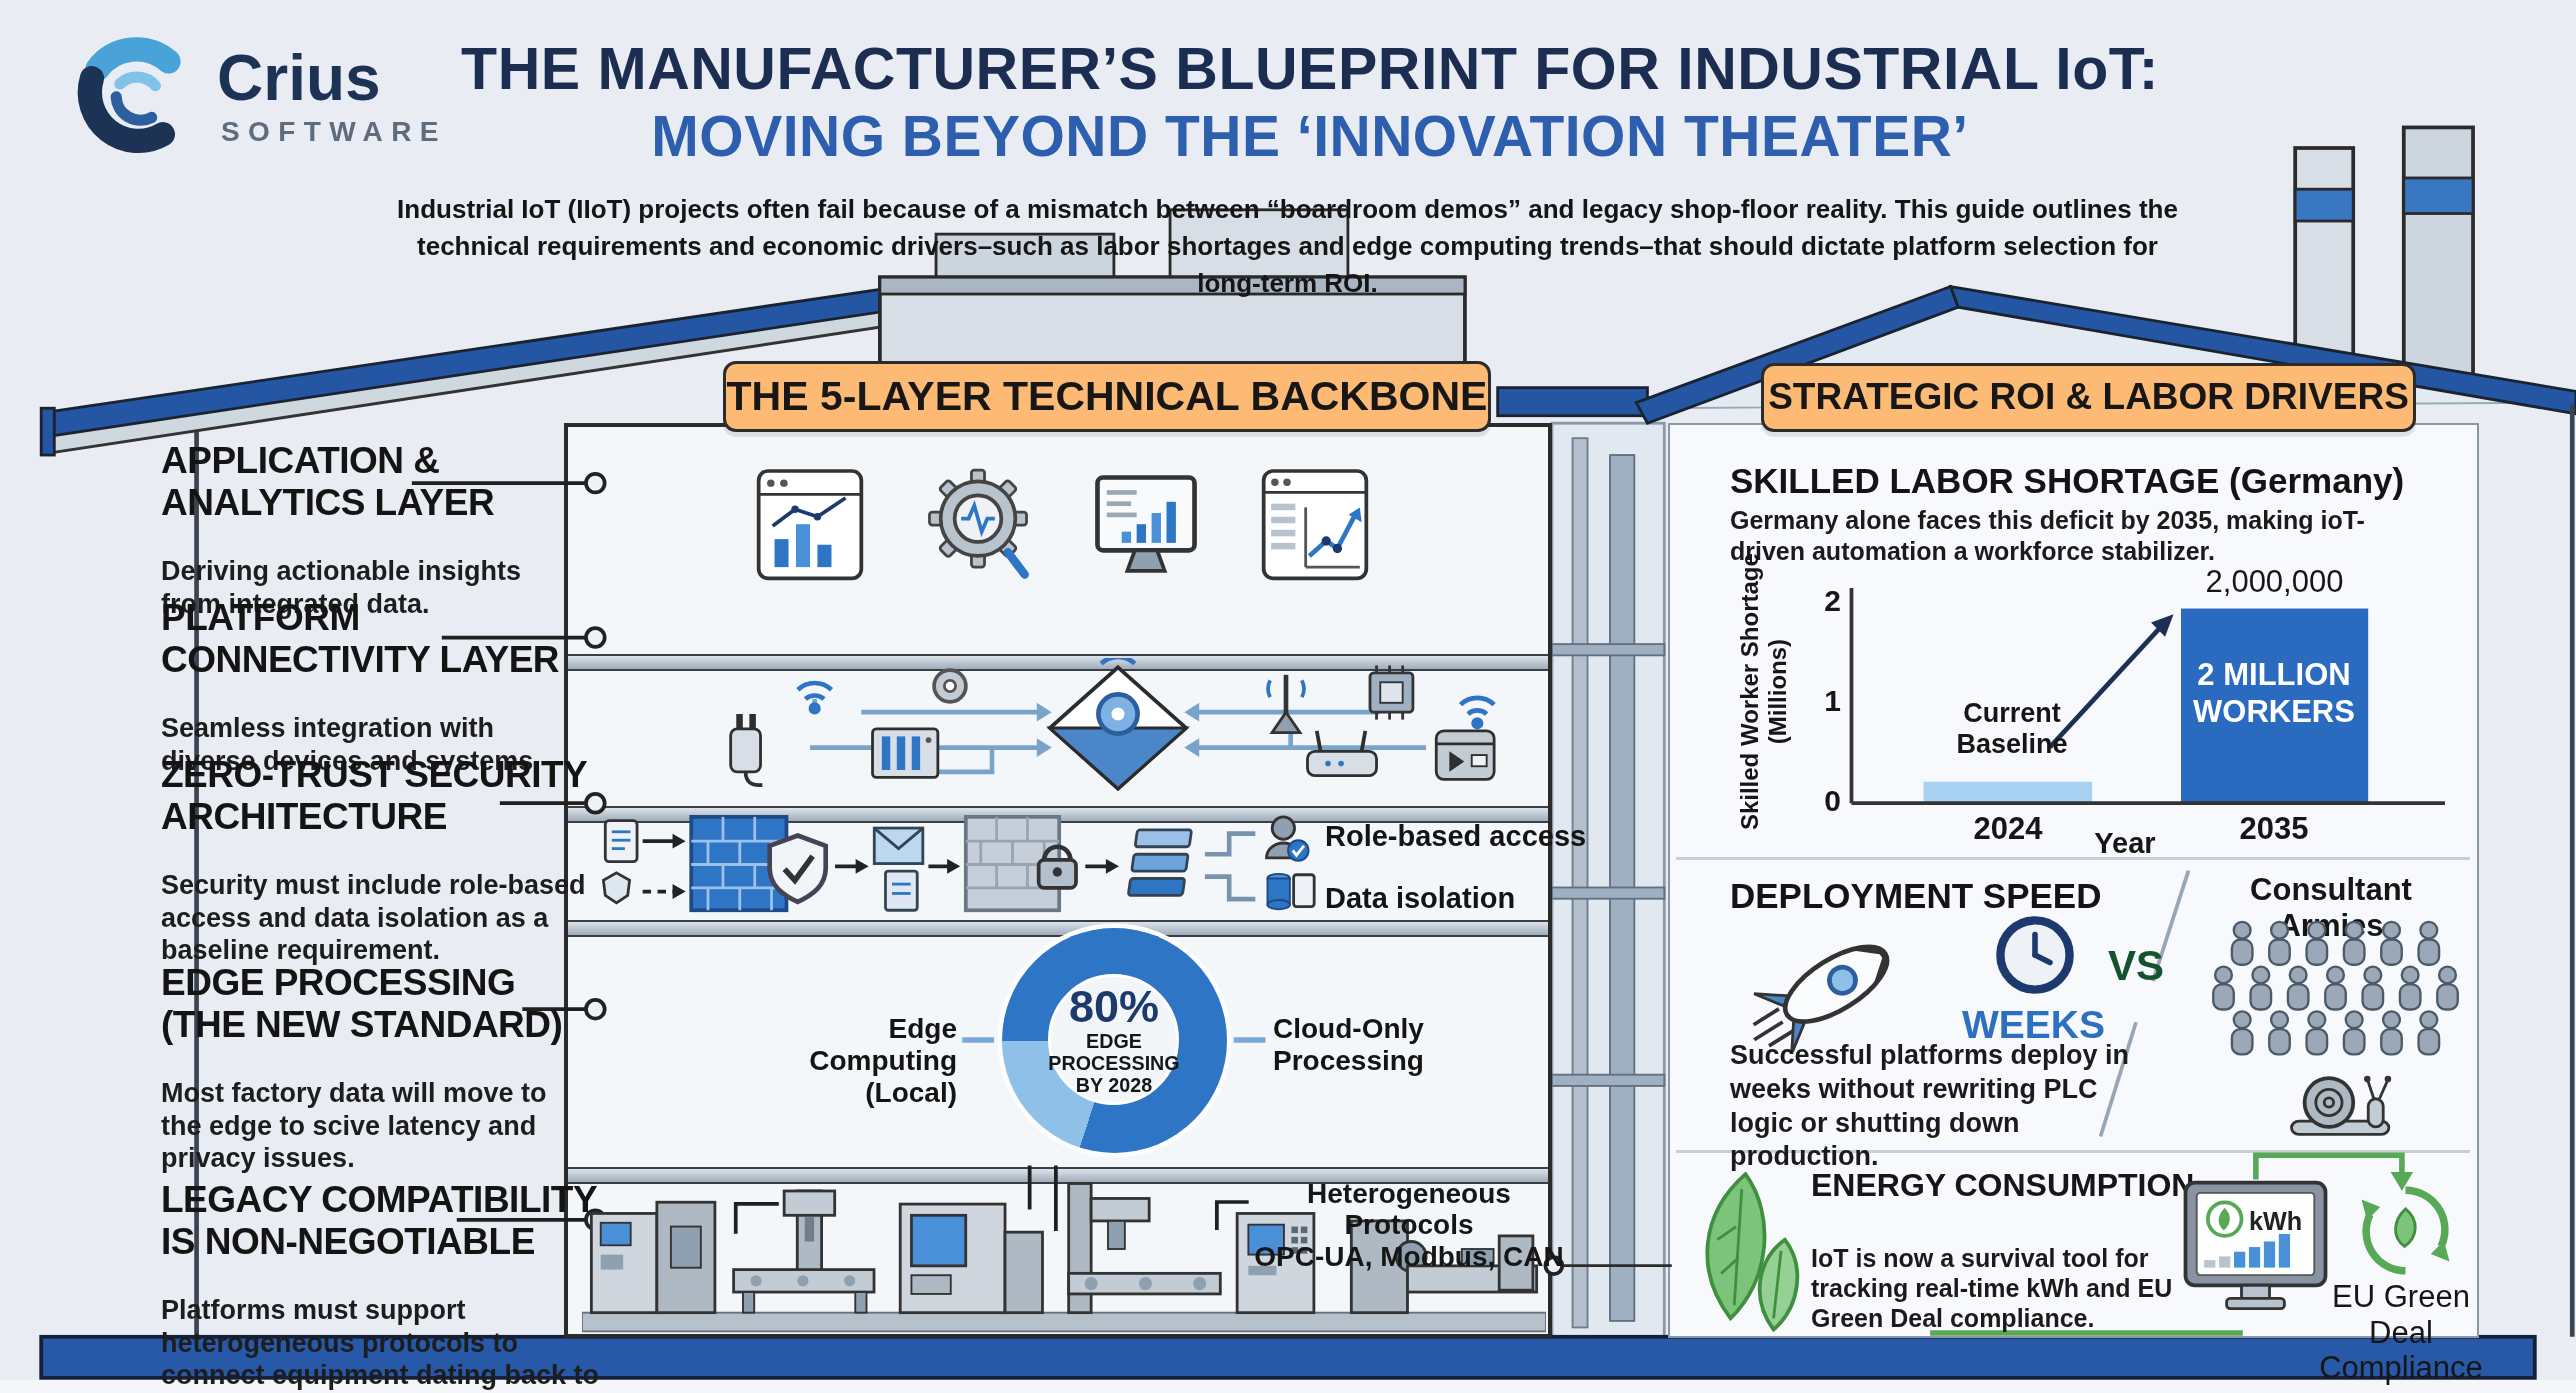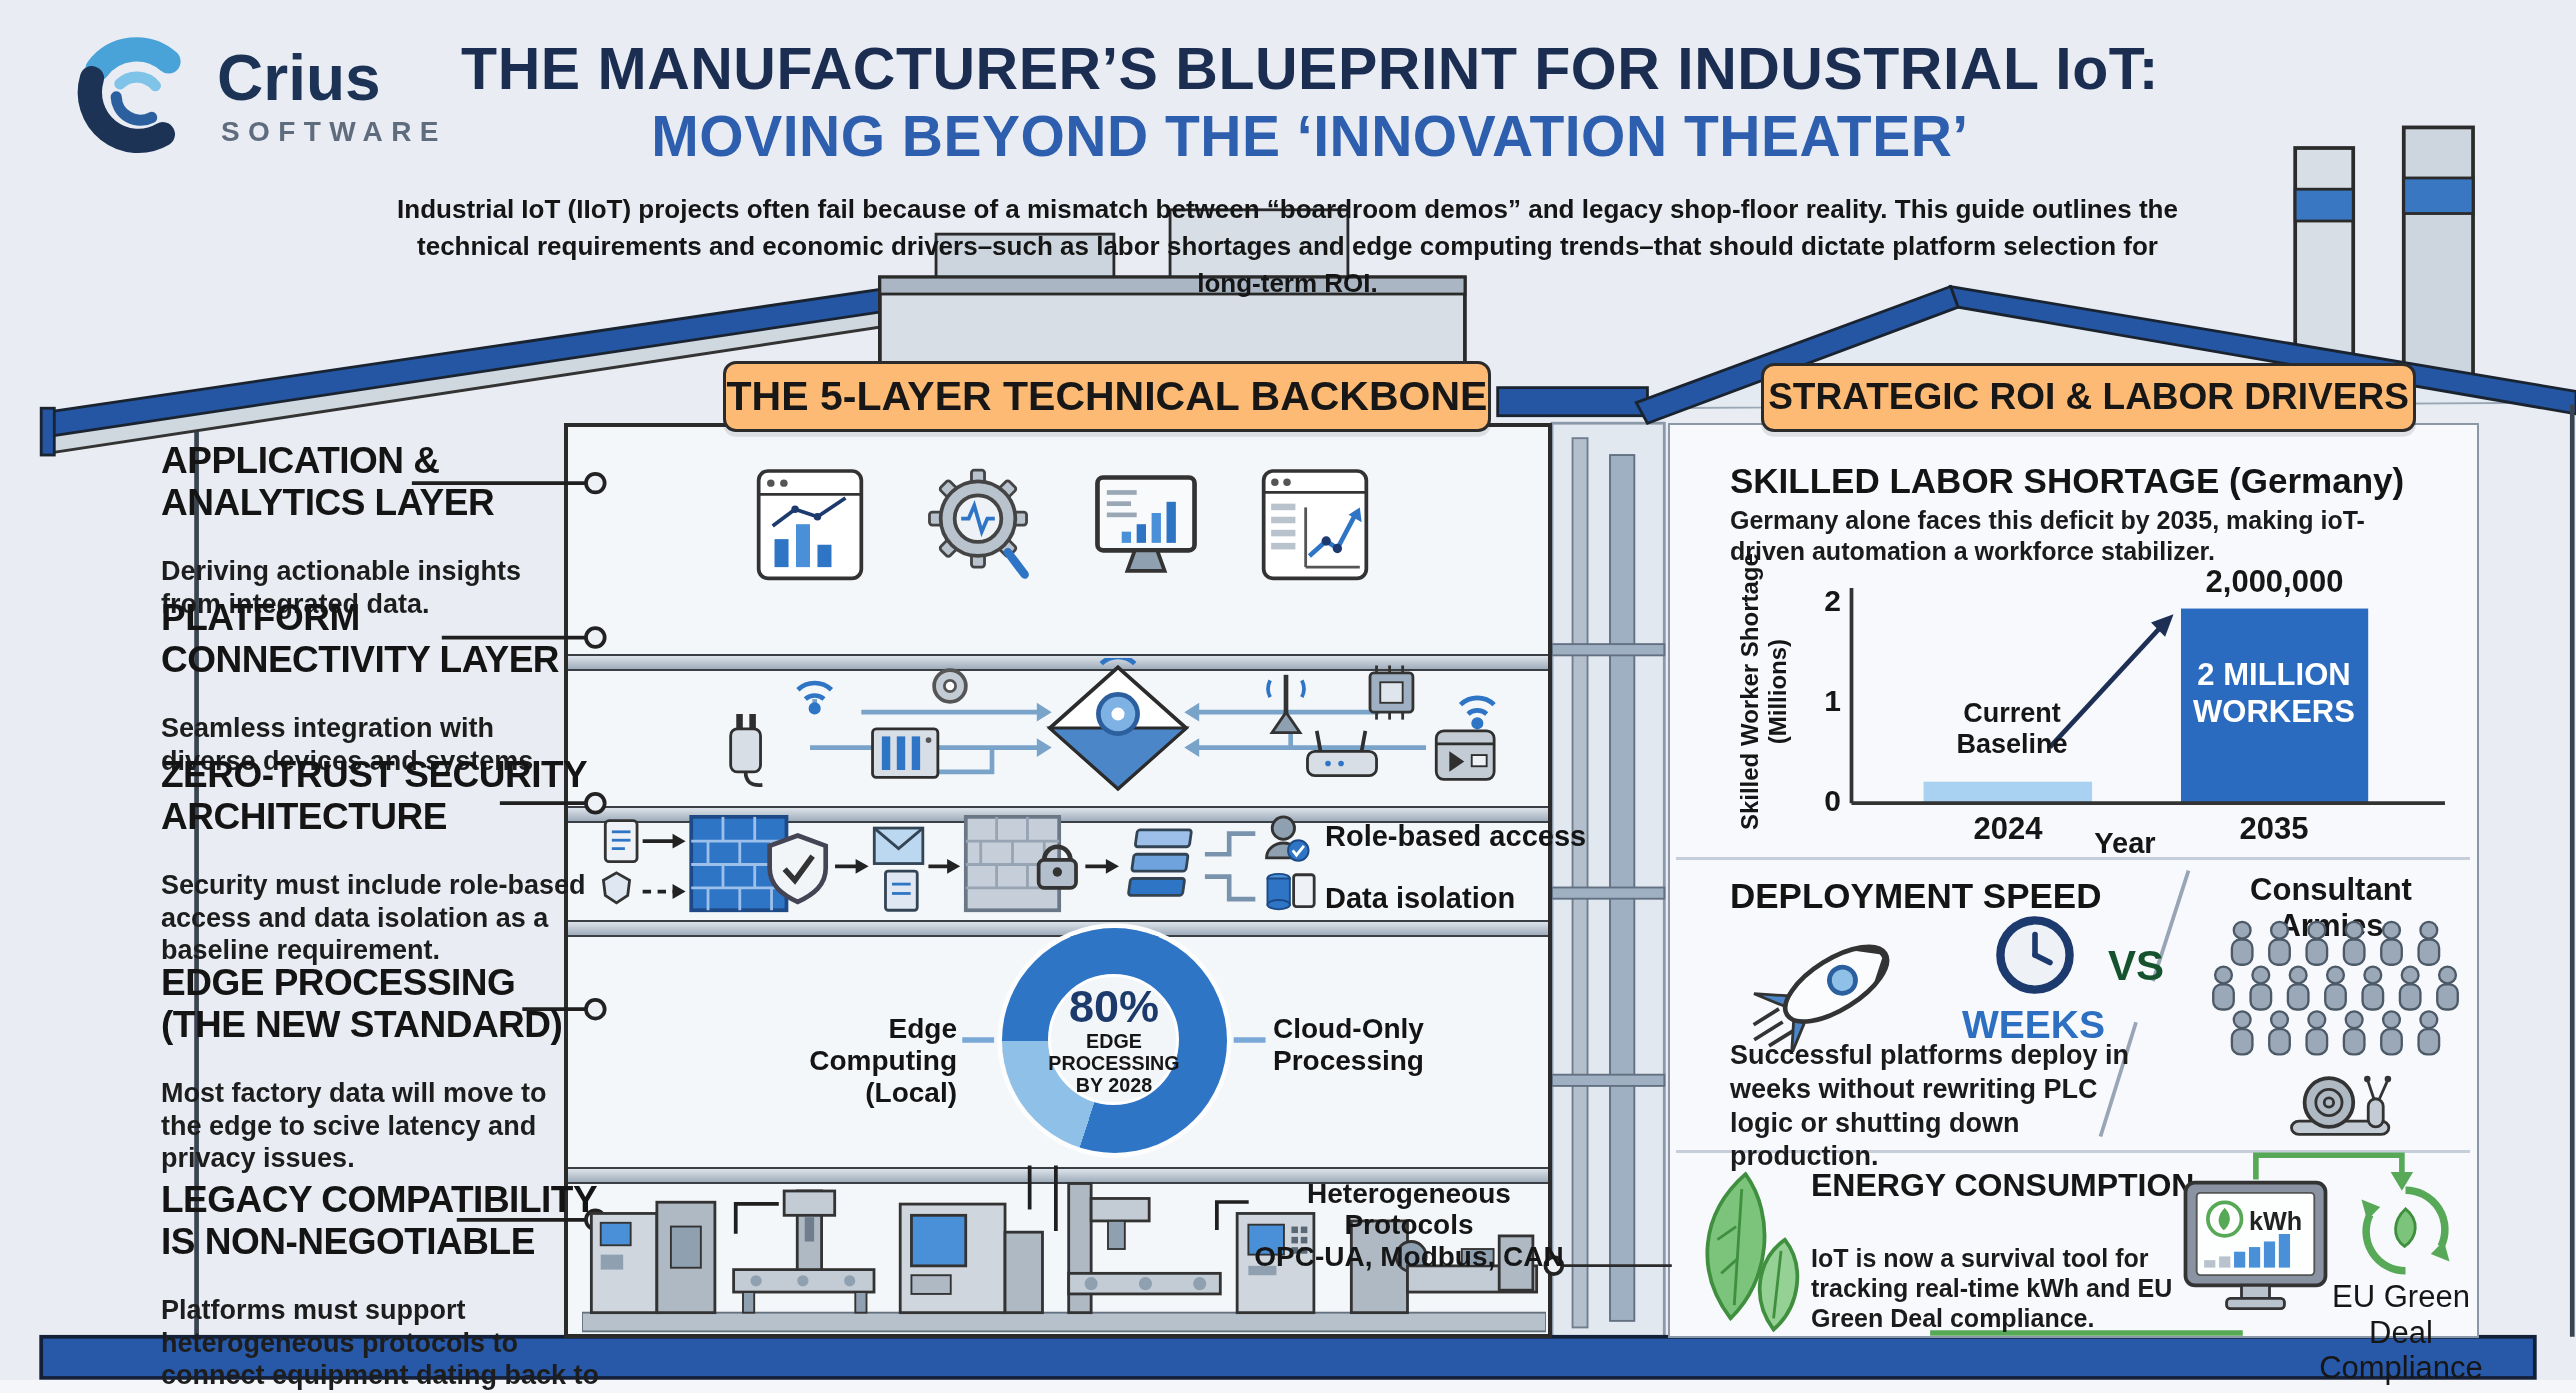--- a/index.html
+++ b/index.html
@@ -507,21 +507,21 @@
   <div class="abs z4 rdesc" style="left:1730px;top:505px;width:655px;font-size:25px">Germany alone faces this deficit by 2035, making ioT-driven automation a workforce stabilizer.</div>
 
   <div class="abs z4 c" style="left:1605px;top:664px;width:318px;transform:rotate(-90deg);font-size:24px;font-weight:800;line-height:1.15">
     <div>Skilled Worker Shortage</div>
     <div>(Millions)</div>
   </div>
   <div class="abs z4" style="left:1807px;top:584px;width:34px;text-align:right;font-size:30px;font-weight:800">2</div>
   <div class="abs z4" style="left:1807px;top:684px;width:34px;text-align:right;font-size:30px;font-weight:800">1</div>
   <div class="abs z4" style="left:1807px;top:784px;width:34px;text-align:right;font-size:30px;font-weight:800">0</div>
   <div class="abs z4 c" style="left:1942px;top:698px;width:140px;font-size:27px;font-weight:800;line-height:1.15">Current Baseline</div>
-  <div class="abs z4 c" style="left:2181px;top:564px;width:187px;font-size:31px;font-weight:700">2,000,000</div>
+  <div class="abs z4 c" style="left:2181px;top:564px;width:187px;font-size:31px;font-weight:400">2,000,000</div>
   <div class="abs z5 c" style="left:2190px;top:657px;width:168px;font-size:31px;font-weight:800;color:#fff;line-height:1.18">2 MILLION WORKERS</div>
   <div class="abs z4 c" style="left:1938px;top:811px;width:140px;font-size:31px;font-weight:800">2024</div>
   <div class="abs z4 c" style="left:2204px;top:811px;width:140px;font-size:31px;font-weight:800">2035</div>
   <div class="abs z4 c" style="left:2064px;top:827px;width:122px;font-size:29px;font-weight:800">Year</div>
 
   <div class="abs z4 rsec-title" style="left:1730px;top:876px">DEPLOYMENT SPEED</div>
   <svg class="abs z4" style="left:1734px;top:912px" width="201" height="140" viewBox="0 0 215 150">
     <g transform="rotate(-32 105 80)">
       <g stroke="#333" stroke-width="4">
         <line x1="12" y1="70" x2="44" y2="70"></line>

